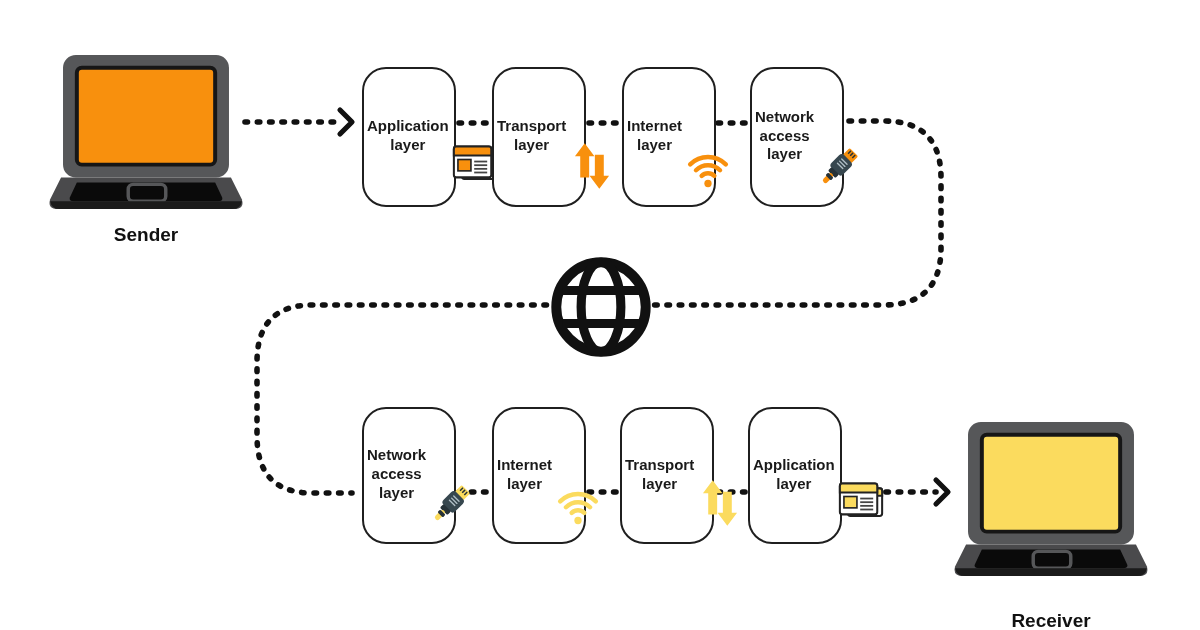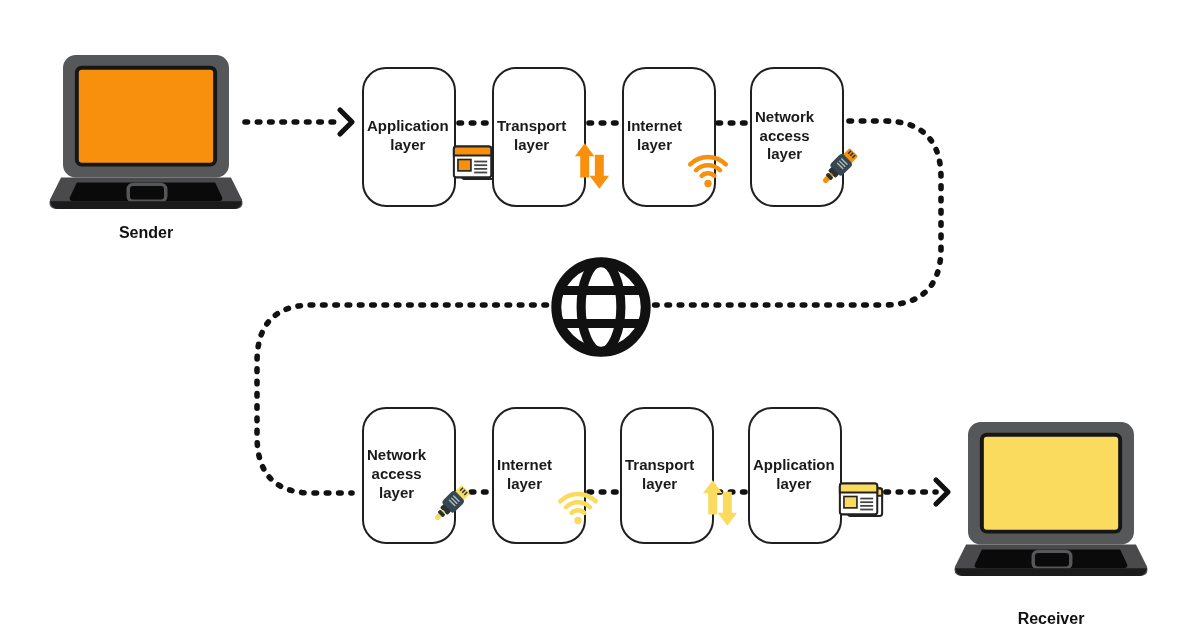--- a/index.html
+++ b/index.html
@@ -10,21 +10,21 @@
              border:2.5px solid #1f1f1f;border-radius:24px;display:flex;
              align-items:center;padding:11px 3px 13px;}
   .layer-box.toprow{height:140px;}
   .layer-box.bottomrow{height:137px;}
   .layer-label{font-weight:700;font-size:15px;line-height:1.25;text-align:center;color:#1a1a1a;}
   .layer-icon{width:52px;height:52px;margin-top:auto;overflow:visible;}
   .accent-orange{color:#F8900D;}
   .accent-yellow{color:#FBDB5E;}
   .laptop{position:absolute;width:198px;height:163px;overflow:visible;}
   .device-label{position:absolute;width:198px;text-align:center;font-weight:700;
-                font-size:16px;color:#111;}
+                font-size:19px;color:#111;}
   .globe{position:absolute;left:548px;top:254px;width:106px;height:106px;}
 </style>
 </head>
 <body>
 
 <svg width="0" height="0" style="position:absolute" aria-hidden="true">
   <defs>
     <symbol id="browser-icon" viewBox="0 0 64 64">
       <rect x="16" y="14" width="42" height="34" rx="3" fill="#fff" stroke="#222" stroke-width="2.5"></rect>
       <path d="M16,23 V17 a3,3 0 0 1 3,-3 h36 a3,3 0 0 1 3,3 v6 Z" fill="currentColor" stroke="#222" stroke-width="2.5"></path>

